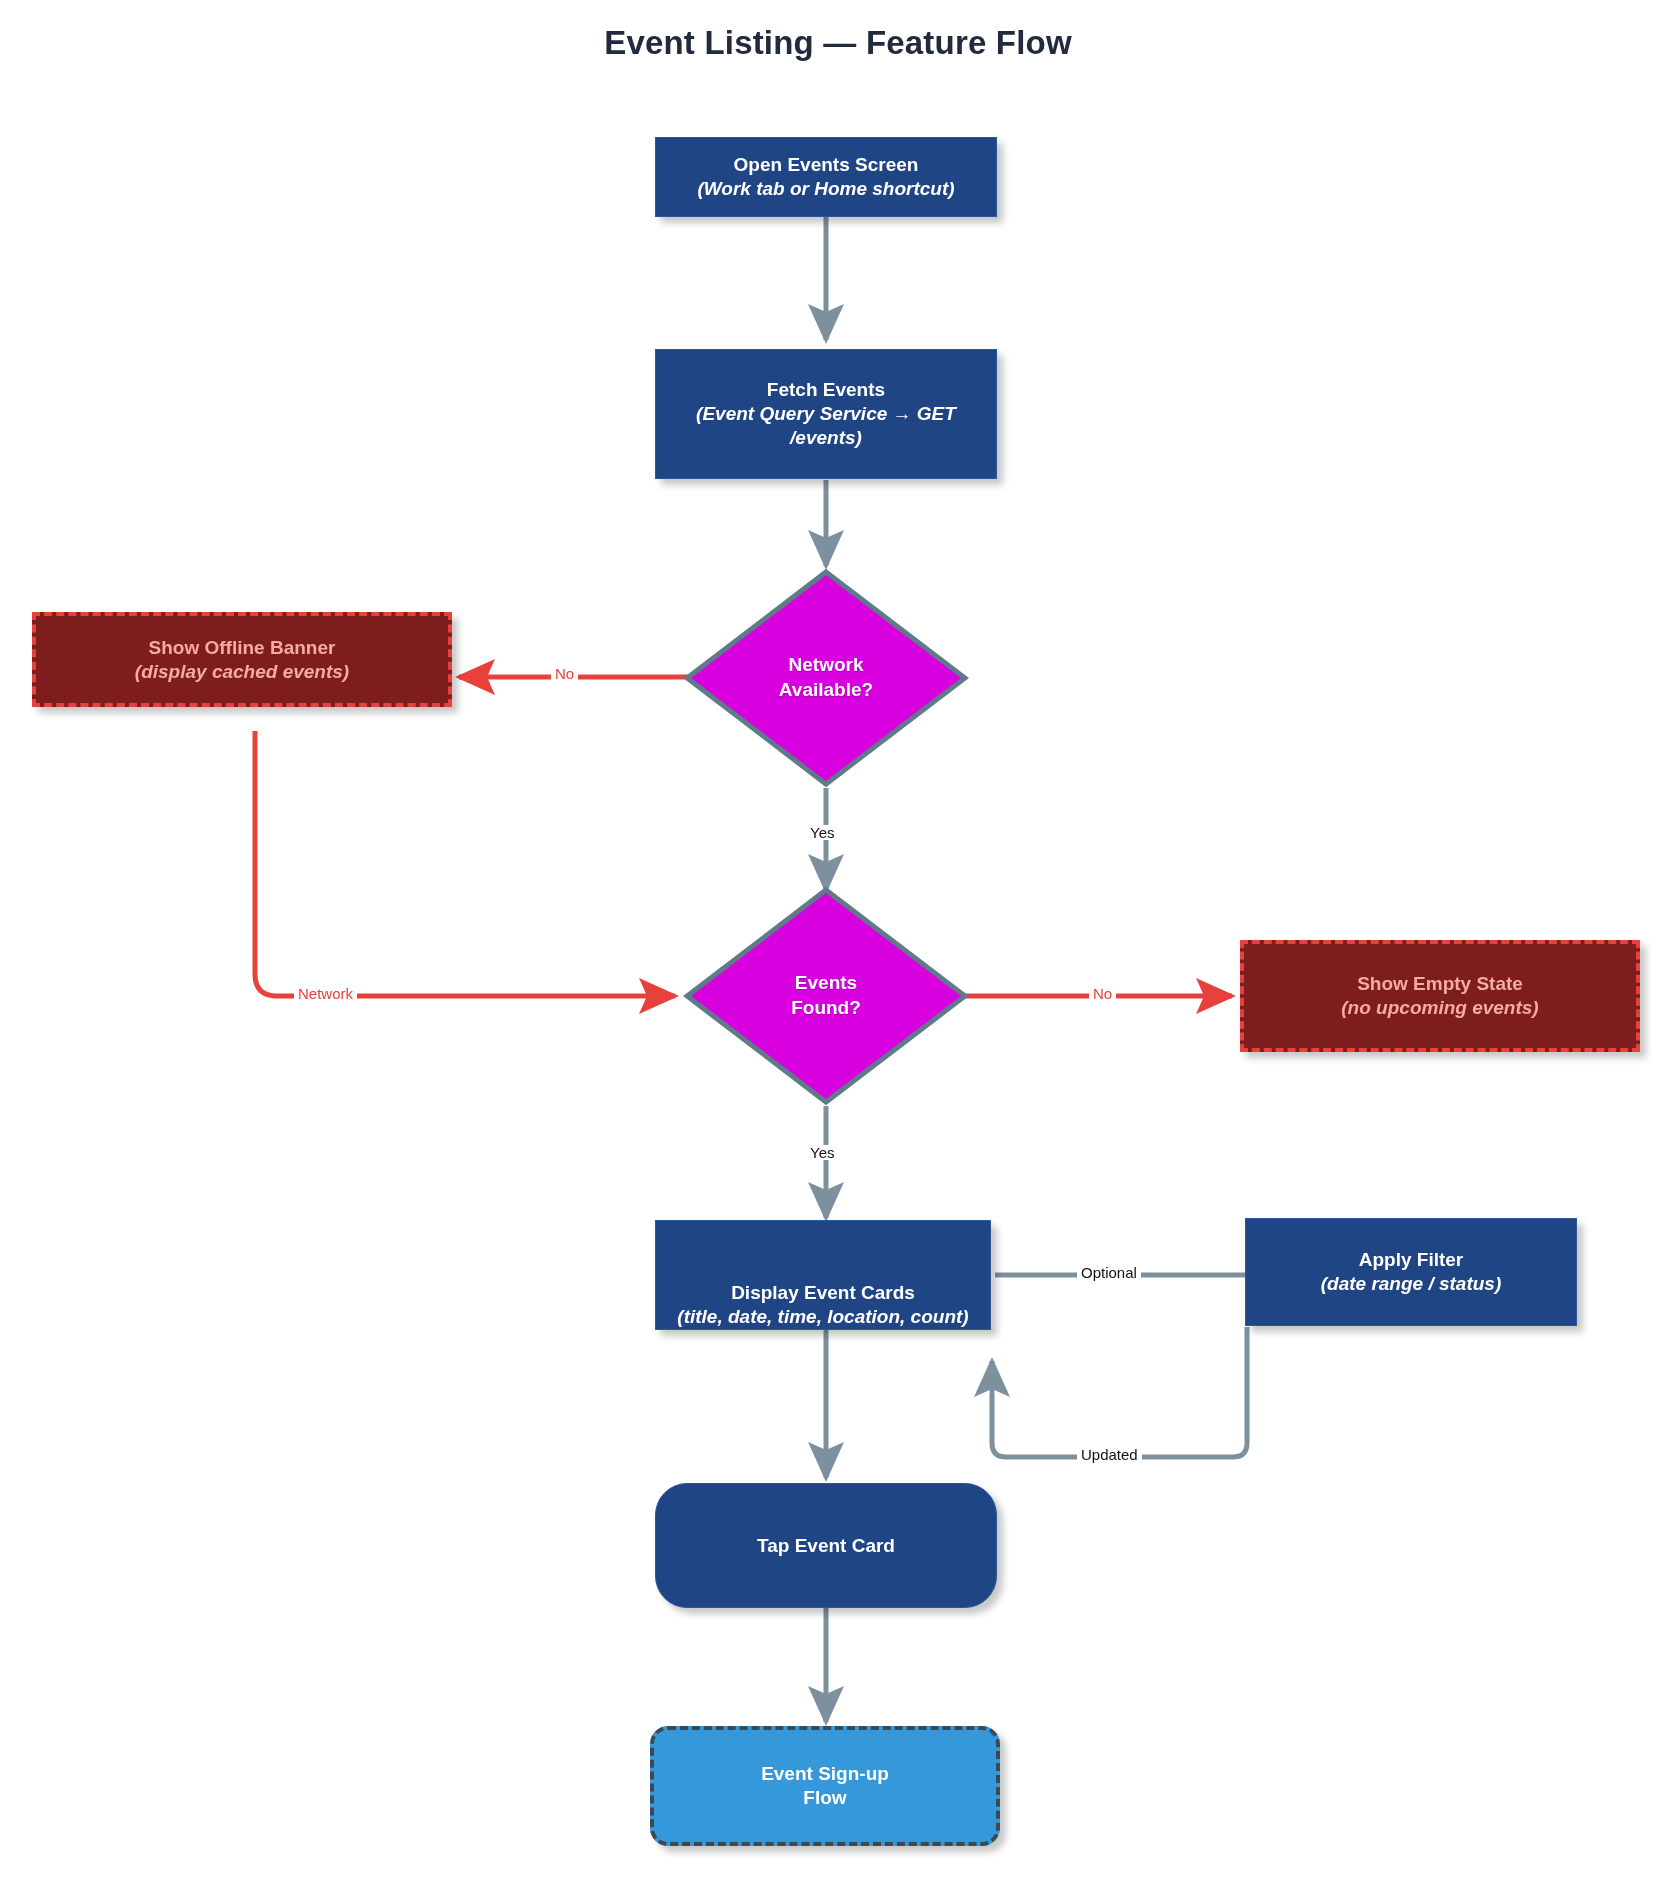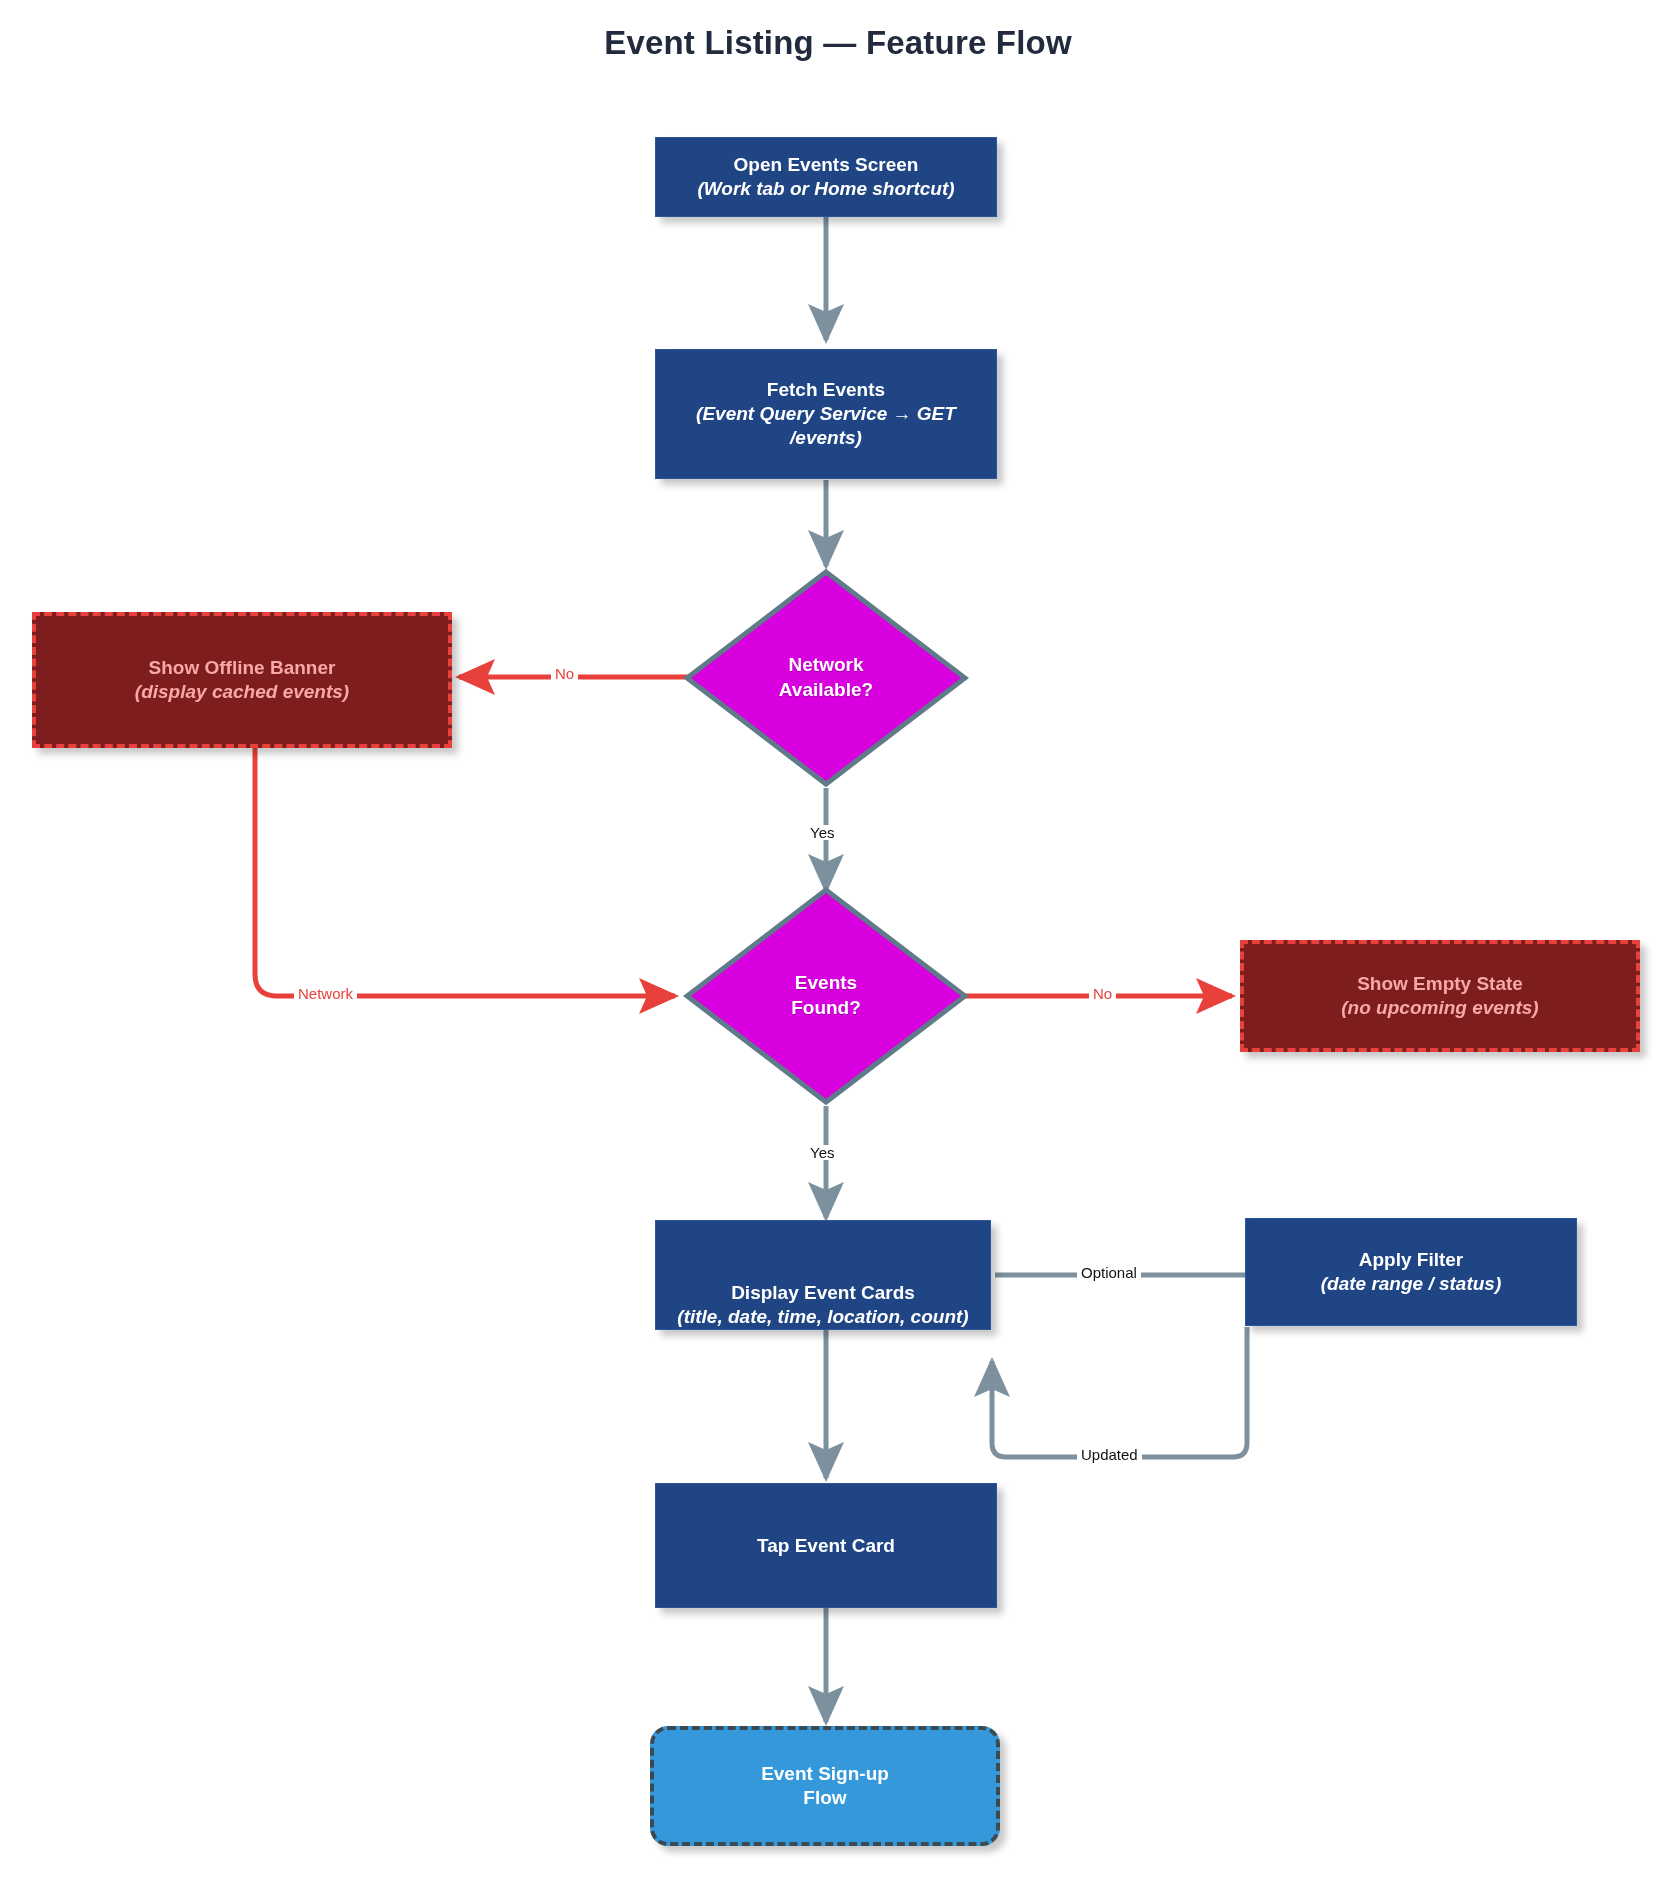--- a/index.html
+++ b/index.html
@@ -182,21 +182,21 @@
   <div class="decision" style="left:683px; top:568px; width:286px; height:220px;">
     <svg class="dshape" viewBox="0 0 286 220" preserveAspectRatio="none">
       <polygon points="143,4 282,110 143,216 4,110" fill="#d900e0" stroke="#5f7a89" stroke-width="5"></polygon>
     </svg>
     <div class="dtext">
       <div>Network</div>
       <div>Available?</div>
     </div>
   </div>
 
-  <div class="node alt" style="left:32px; top:612px; width:420px; height:136px;">
+  <div class="node alt" style="left:32px; top:612px; width:420px; height:95px;">
     <div class="l1">Show Offline Banner</div>
     <div class="l2">(display cached events)</div>
   </div>
 
   <div class="decision" style="left:683px; top:886px; width:286px; height:220px;">
     <svg class="dshape" viewBox="0 0 286 220" preserveAspectRatio="none">
       <polygon points="143,4 282,110 143,216 4,110" fill="#d900e0" stroke="#5f7a89" stroke-width="5"></polygon>
     </svg>
     <div class="dtext">
       <div>Events</div>
@@ -212,21 +212,21 @@
   <div class="node proc" style="left:655px; top:1220px; width:336px; height:110px;justify-content:flex-end;">
     <div class="l1">Display Event Cards</div>
     <div class="l2" style="max-width:310px;">(title, date, time, location, count)</div>
   </div>
 
   <div class="node proc" style="left:1245px; top:1218px; width:332px; height:108px;">
     <div class="l1">Apply Filter</div>
     <div class="l2">(date range / status)</div>
   </div>
 
-  <div class="node proc" style="left:655px; top:1483px; width:342px; height:125px;">
+  <div class="node proc" style="left:655px; top:1483px; width:342px; height:125px;border-radius:32px;">
     <div class="l1">Tap Event Card</div>
   </div>
 
   <div class="node term" style="left:650px; top:1726px; width:350px; height:120px;">
     <div class="l1">Event Sign-up</div>
     <div class="l1">Flow</div>
   </div>
 
   <div class="elabel red" style="left:551px; top:666px;">No</div>
 

